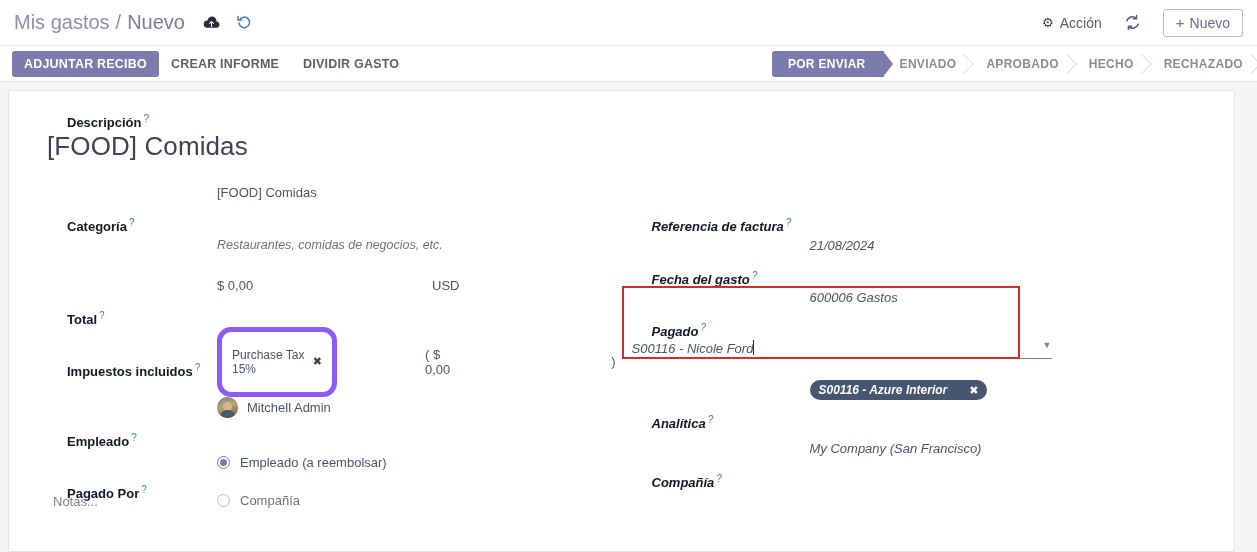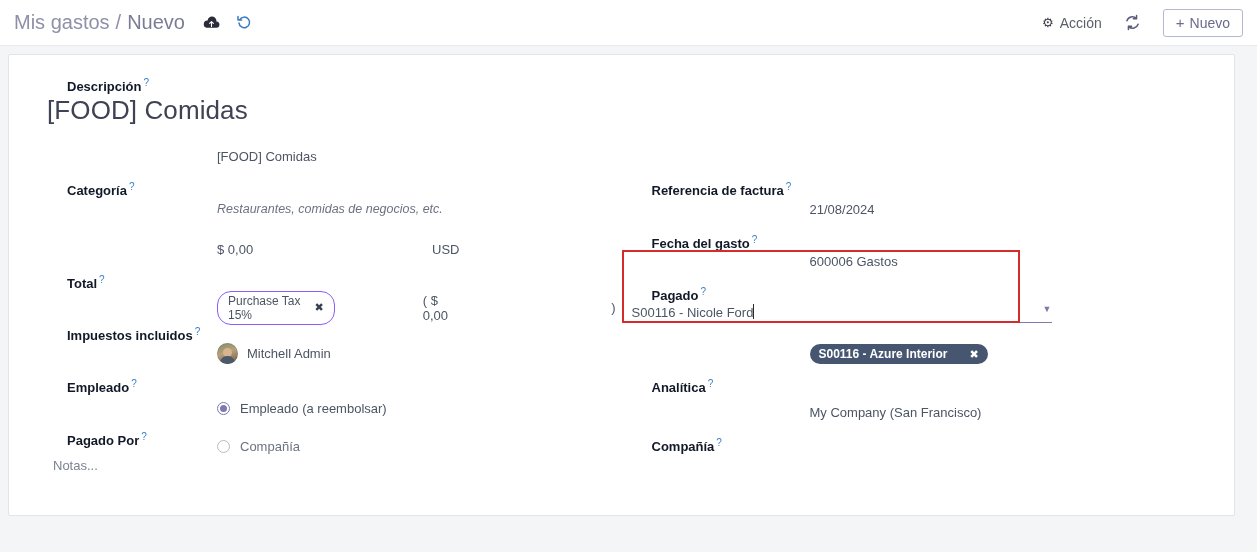--- a/index.html
+++ b/index.html
@@ -87,36 +87,36 @@
   .qm{color:#3b82c4;font-size:10px;vertical-align:super;margin-left:2px;font-weight:400;cursor:pointer;}
 
   .title-block{margin-bottom:20px;}
   .title-val{
     font-size:26px;color:#3f4254;font-weight:400;margin-top:1px;letter-spacing:.1px;
   }
 
   .cols{display:flex;gap:0;}
   .col{width:50%;box-sizing:border-box;}
   .col-left{padding-right:10px;}
-  .col-right{padding-left:6px;position:relative;}
+  .col-right{padding-left:6px;position:relative;font-style:italic;}
 
   .row{display:flex;align-items:flex-start;min-height:38px;}
   .row .lbl{width:150px;flex:0 0 150px;padding-top:3px;margin-top:32px;}
   .row-r .lbl{width:158px;flex:0 0 158px;}
   .val{color:#4b5563;font-size:13px;padding-top:3px;}
   .subtle-note{color:#6b7280;font-style:italic;font-size:12.5px;}
 
   .total-line{display:flex;align-items:center;width:100%;}
   .total-amt{width:215px;color:#4b5563;}
   .cur{color:#4b5563;}
 
   .tax-line{display:flex;align-items:center;width:100%;padding-top:0;}
   .tag-outline{
-    display:inline-flex;align-items:center;gap:7px;border:1px solid #8b5cf6;border-radius:14px;
-    padding:2px 10px;font-size:12px;color:#4b5563;background:#fff;cursor:pointer;
+    display:inline-flex;align-items:center;gap:7px;border:5px solid #8b5cf6;border-radius:14px;
+    padding:16px 10px;font-size:12px;color:#4b5563;background:#fff;cursor:pointer;
   }
   .tag-outline .x{font-weight:700;font-size:11px;color:#374151;cursor:pointer;}
   .tax-amt{margin-left:88px;color:#4b5563;}
   .tax-paren{margin-left:152px;color:#4b5563;}
 
   .emp-line{display:flex;align-items:center;gap:9px;padding-top:0;}
   .avatar{
     width:21px;height:21px;border-radius:50%;flex:0 0 21px;overflow:hidden;
     background:linear-gradient(160deg,#7b8f6e 0%,#b9a07a 45%,#6c5a46 100%);
     position:relative;box-shadow:0 0 0 1px rgba(0,0,0,.08) inset;
@@ -206,20 +206,33 @@
           <path d="M4.7 16.4v-3.3H8" stroke="#5a5c78" stroke-width="1.6" fill="none" stroke-linecap="round" stroke-linejoin="round"></path>
         </svg>
       </div>
       <button class="new-btn">
         <span class="plus">+</span>
         <span>Nuevo</span>
       </button>
     </div>
   </div>
 
+  <div class="cp-bottom">
+    <button class="btn-primary">ADJUNTAR RECIBO</button>
+    <button class="btn-link">CREAR INFORME</button>
+    <button class="btn-link">DIVIDIR GASTO</button>
+
+    <div class="statusbar">
+      <div class="stat active">POR ENVIAR</div>
+      <div class="stat">ENVIADO</div>
+      <div class="stat">APROBADO</div>
+      <div class="stat">HECHO</div>
+      <div class="stat">RECHAZADO</div>
+    </div>
+  </div>
 
   <div class="sheet-wrap">
     <div class="sheet">
 
       <div class="title-block">
         <span class="lbl">Descripción</span><span class="qm">?</span>
         <div class="title-val">[FOOD] Comidas</div>
       </div>
 
       <div class="cols">

